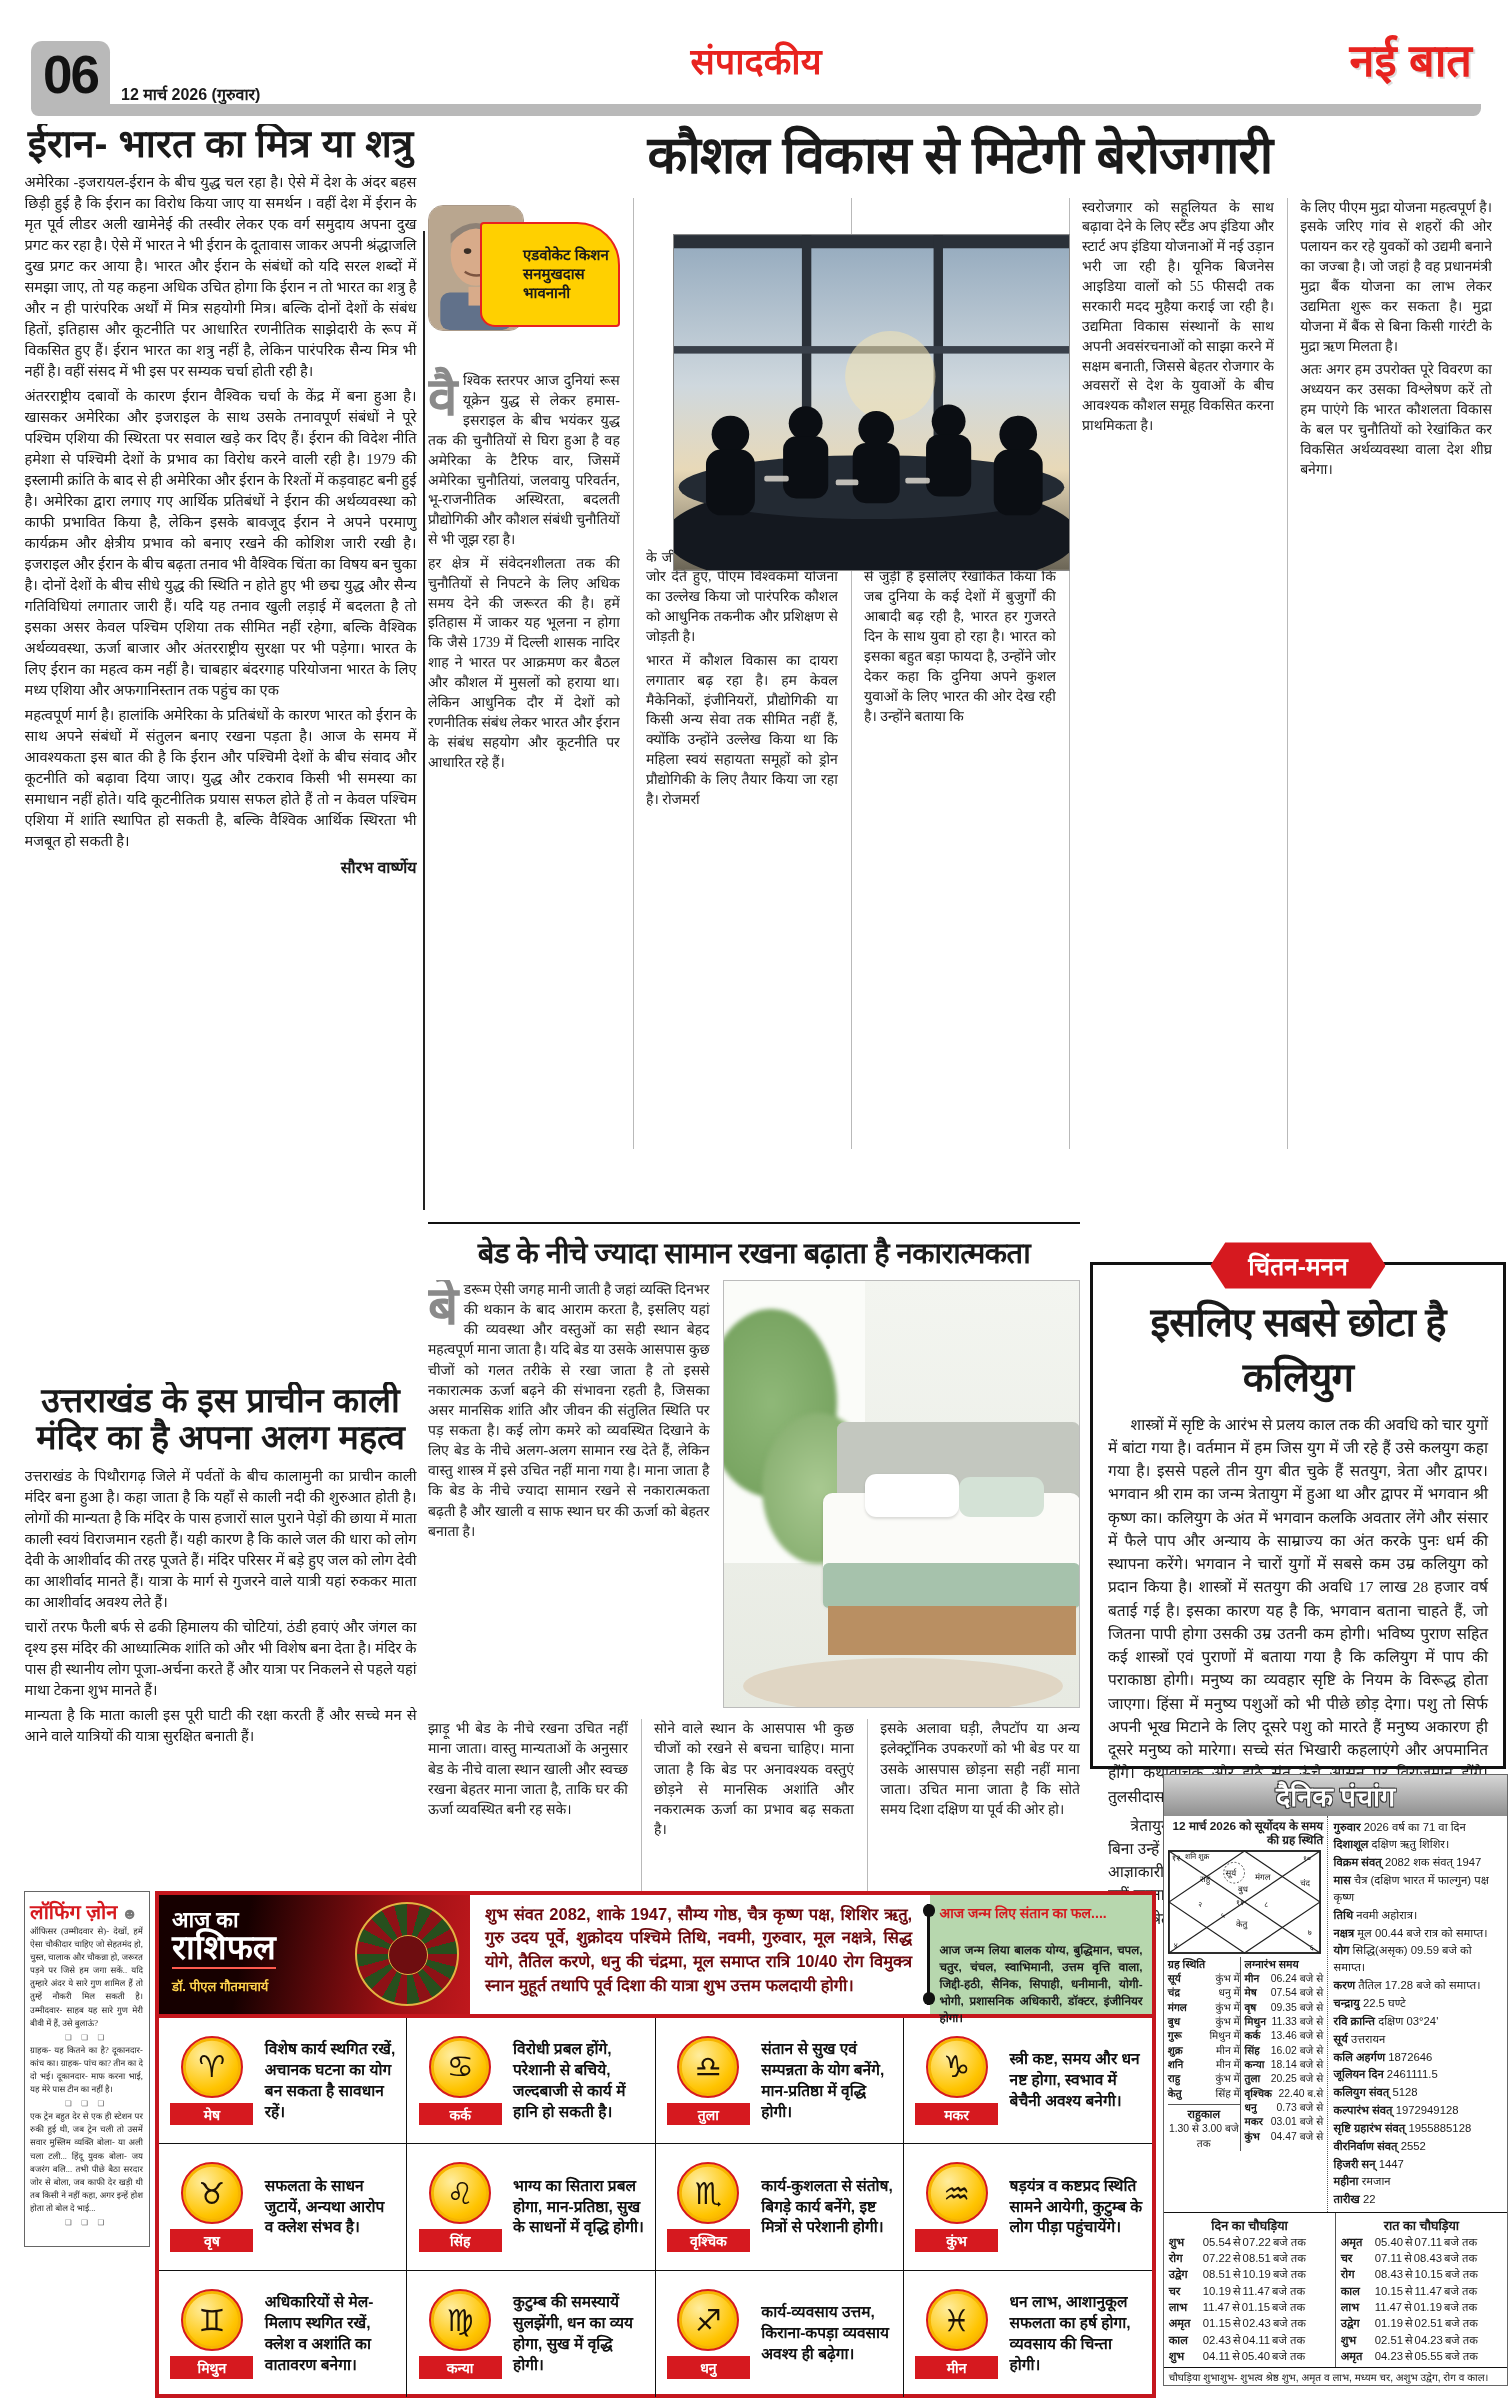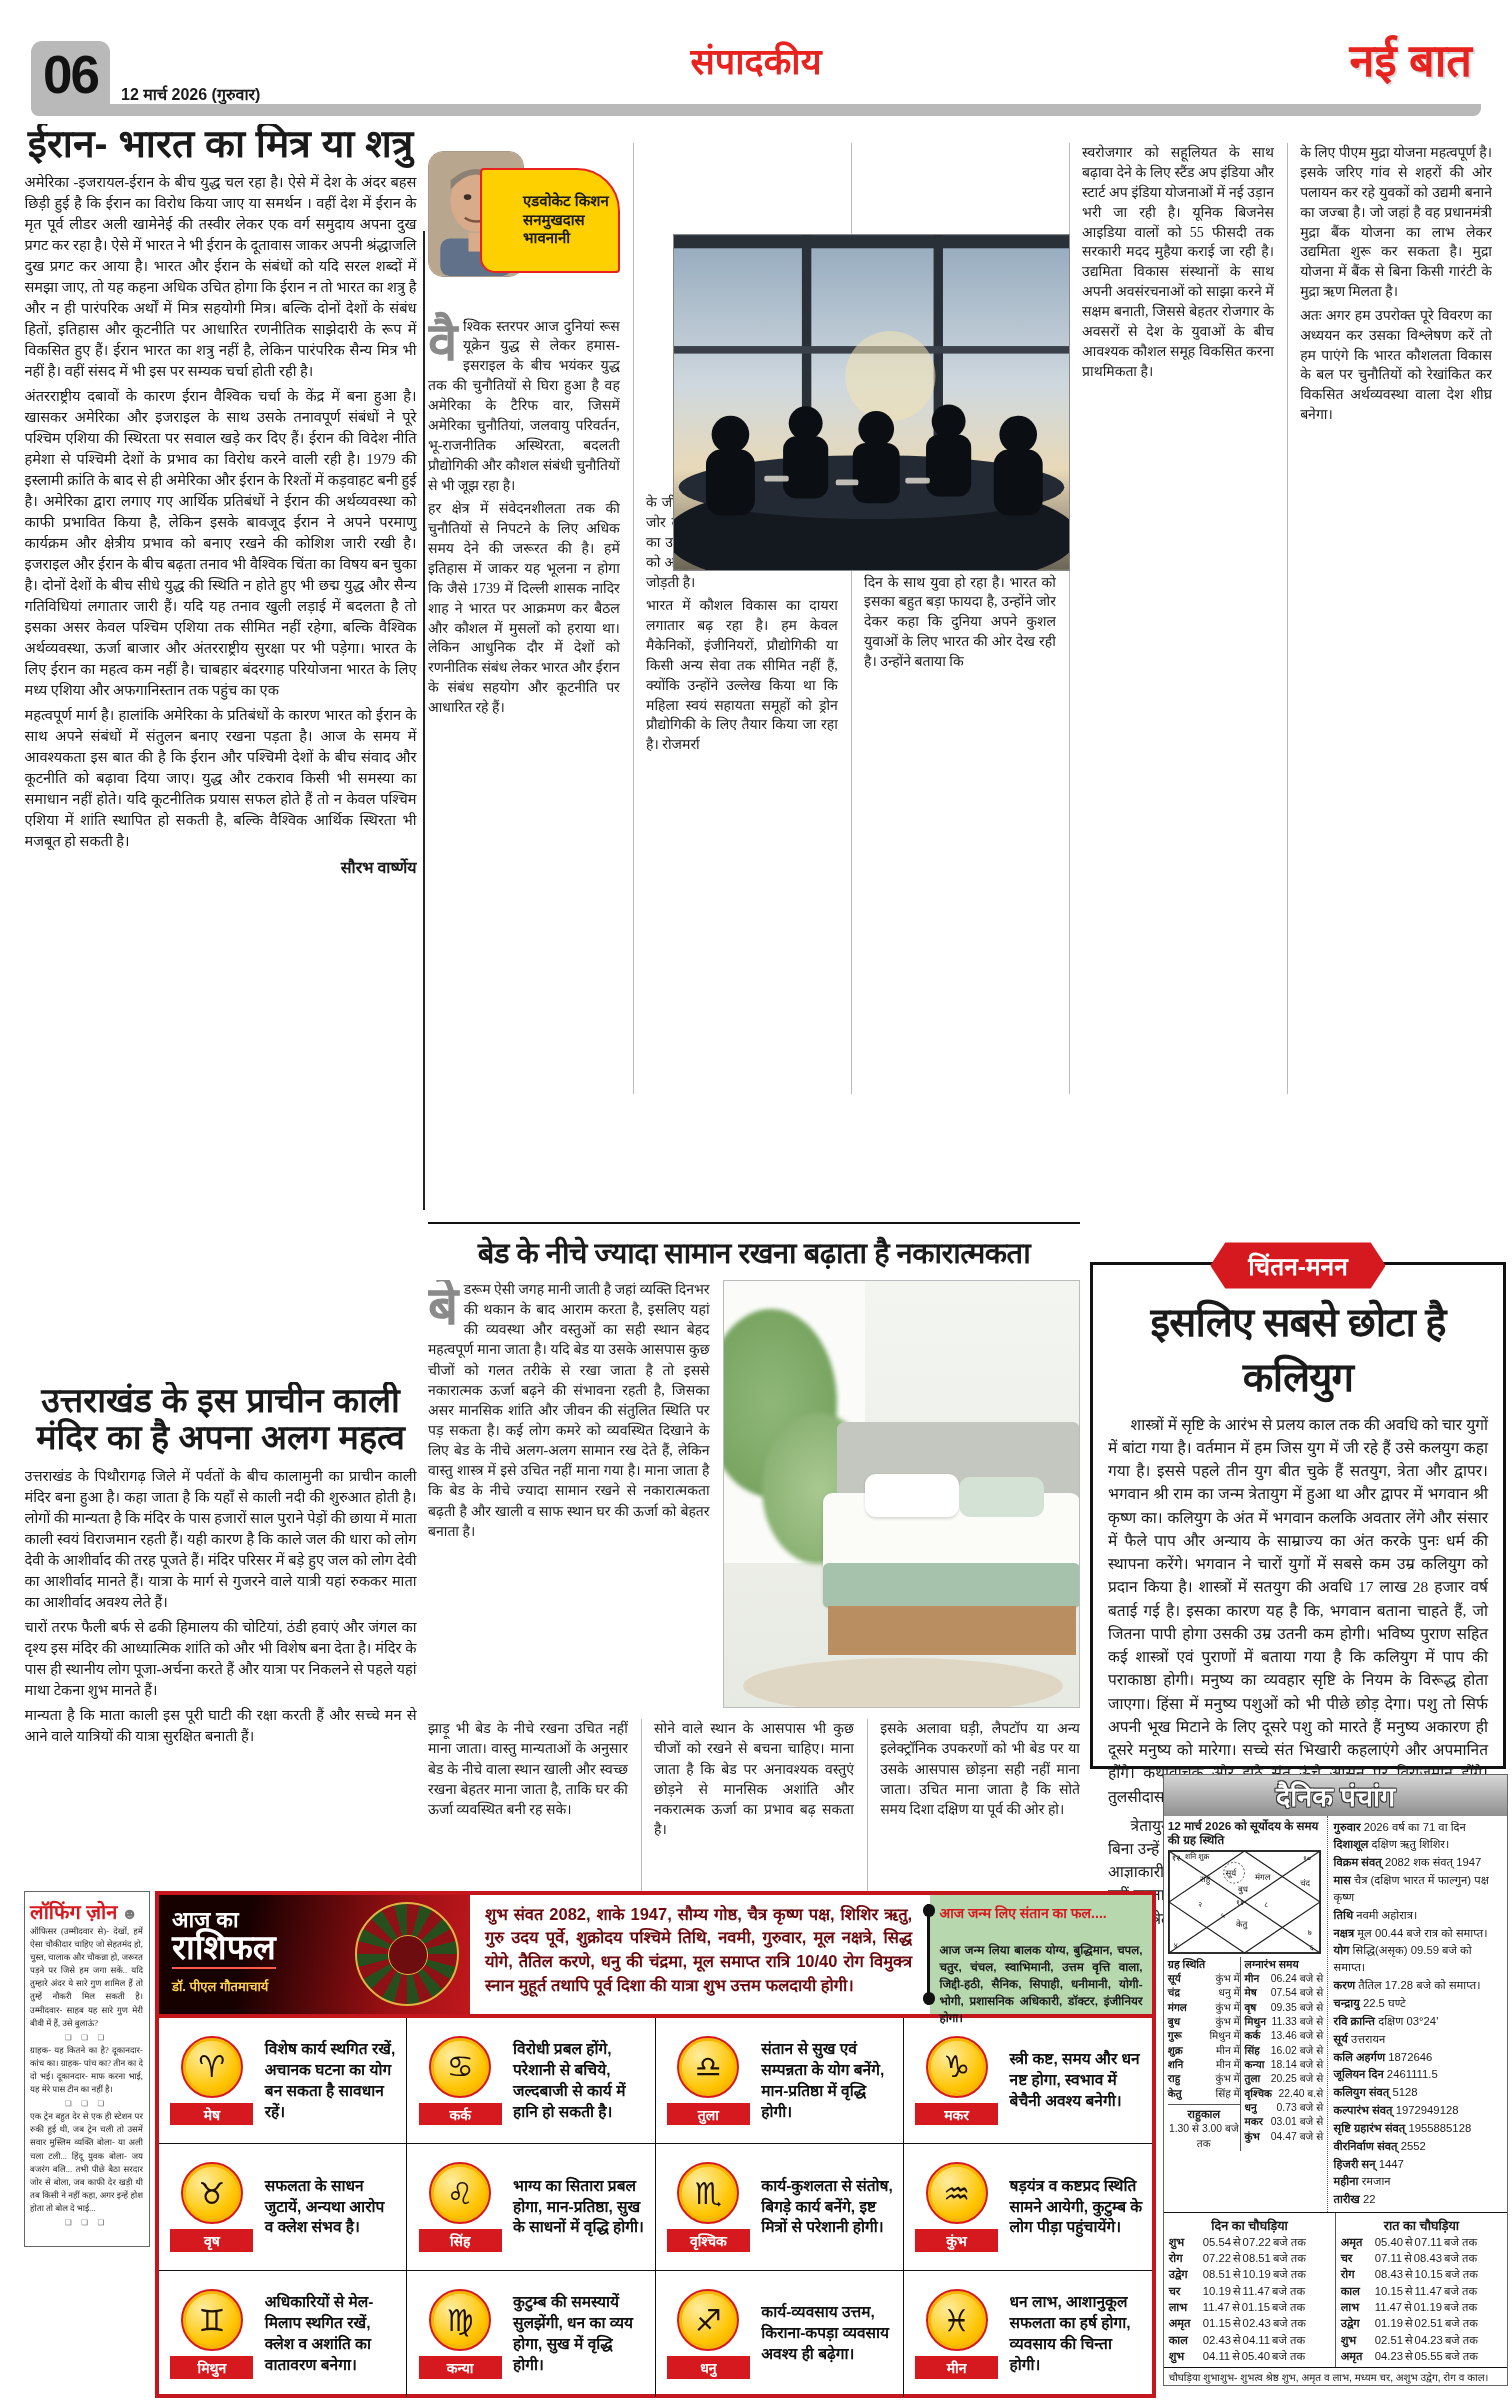--- a/index.html
+++ b/index.html
@@ -100,21 +100,21 @@
   .zg{font-size:30px;color:#1d1205;font-family:"DejaVu Sans",sans-serif;}
   .zname{background:#d6191f;color:#fff;font-weight:bold;font-size:14px;padding:1.9px 0;width:83px;text-align:center;font-family:"Liberation Sans",sans-serif;}
   .ztext{font-size:15.5px;font-weight:bold;line-height:1.35;font-family:"Liberation Sans",sans-serif;color:#111;}
   
   .pan{left:1163px;top:1774px;width:345px;height:612px;border:0.9px solid #666;box-sizing:border-box;overflow:hidden;background:#fff;
        font-family:"Liberation Sans","DejaVu Sans",sans-serif;}
   .ptitle{background:linear-gradient(#d6d6d6,#8f8f8f);color:#fff;font-size:27px;font-weight:bold;text-align:center;padding:1.9px 0;
           text-shadow:-0.9px -0.9px 0 #333,0.9px -0.9px 0 #333,-0.9px 0.9px 0 #333,0.9px 0.9px 0 #333;}
   .ptop{display:flex;}
   .pleft{width:164px;border-right:0.9px dotted #555;padding:2.8px 3.8px;box-sizing:border-box;}
-  .ktitle{font-size:11.8px;font-weight:bold;text-align:left;line-height:1.25;margin-bottom:1.9px;}
+  .ktitle{font-size:11.8px;font-weight:bold;text-align:right;line-height:1.25;margin-bottom:1.9px;}
   .gtables{display:flex;font-size:10.4px;line-height:1.38;}
   .gcolA{width:72px;}
   .gcolB{flex:1;border-left:0.9px solid #555;padding-left:3.8px;}
   .ghead{font-weight:bold;font-size:10.8px;}
   .grow{display:flex;justify-content:space-between;}
   .rahukal{border-top:0.9px solid #555;margin-top:2.8px;padding-top:1.9px;text-align:center;font-size:10.4px;}
   .rahukal b{display:block;font-size:11.3px;}
   .pright{flex:1;padding:2.8px 5.6px;font-size:11.3px;line-height:1.5;box-sizing:border-box;}
   .pright div{margin-bottom:0.9px;}
   .chaug{border-top:1.9px solid #111;display:flex;font-size:11.3px;}
@@ -144,20 +144,21 @@
 
     <p>अमेरिका -इजरायल-ईरान के बीच युद्ध चल रहा है। ऐसे में देश के अंदर बहस छिड़ी हुई है कि ईरान का विरोध किया जाए या समर्थन । वहीं देश में ईरान के मृत पूर्व लीडर अली खामेनेई की तस्वीर लेकर एक वर्ग समुदाय अपना दुख प्रगट कर रहा है। ऐसे में भारत ने भी ईरान के दूतावास जाकर अपनी श्रंद्धाजलि दुख प्रगट कर आया है। भारत और ईरान के संबंधों को यदि सरल शब्दों में समझा जाए, तो यह कहना अधिक उचित होगा कि ईरान न तो भारत का शत्रु है और न ही पारंपरिक अर्थों में मित्र सहयोगी मित्र। बल्कि दोनों देशों के संबंध हितों, इतिहास और कूटनीति पर आधारित रणनीतिक साझेदारी के रूप में विकसित हुए हैं। ईरान भारत का शत्रु नहीं है, लेकिन पारंपरिक सैन्य मित्र भी नहीं है। वहीं संसद में भी इस पर सम्यक चर्चा होती रही है।</p>
         <p>अंतरराष्ट्रीय दबावों के कारण ईरान वैश्विक चर्चा के केंद्र में बना हुआ है। खासकर अमेरिका और इजराइल के साथ उसके तनावपूर्ण संबंधों ने पूरे पश्चिम एशिया की स्थिरता पर सवाल खड़े कर दिए हैं। ईरान की विदेश नीति हमेशा से पश्चिमी देशों के प्रभाव का विरोध करने वाली रही है। 1979 की इस्लामी क्रांति के बाद से ही अमेरिका और ईरान के रिश्तों में कड़वाहट बनी हुई है। अमेरिका द्वारा लगाए गए आर्थिक प्रतिबंधों ने ईरान की अर्थव्यवस्था को काफी प्रभावित किया है, लेकिन इसके बावजूद ईरान ने अपने परमाणु कार्यक्रम और क्षेत्रीय प्रभाव को बनाए रखने की कोशिश जारी रखी है। इजराइल और ईरान के बीच बढ़ता तनाव भी वैश्विक चिंता का विषय बन चुका है। दोनों देशों के बीच सीधे युद्ध की स्थिति न होते हुए भी छद्म युद्ध और सैन्य गतिविधियां लगातार जारी हैं। यदि यह तनाव खुली लड़ाई में बदलता है तो इसका असर केवल पश्चिम एशिया तक सीमित नहीं रहेगा, बल्कि वैश्विक अर्थव्यवस्था, ऊर्जा बाजार और अंतरराष्ट्रीय सुरक्षा पर भी पड़ेगा। भारत के लिए ईरान का महत्व कम नहीं है। चाबहार बंदरगाह परियोजना भारत के लिए मध्य एशिया और अफगानिस्तान तक पहुंच का एक</p>
         <p>महत्वपूर्ण मार्ग है। हालांकि अमेरिका के प्रतिबंधों के कारण भारत को ईरान के साथ अपने संबंधों में संतुलन बनाए रखना पड़ता है। आज के समय में आवश्यकता इस बात की है कि ईरान और पश्चिमी देशों के बीच संवाद और कूटनीति को बढ़ावा दिया जाए। युद्ध और टकराव किसी भी समस्या का समाधान नहीं होते। यदि कूटनीतिक प्रयास सफल होते हैं तो न केवल पश्चिम एशिया में शांति स्थापित हो सकती है, बल्कि वैश्विक आर्थिक स्थिरता भी मजबूत हो सकती है।</p>
       </div>
     <div class="byline">सौरभ वार्ष्णेय</div>
   </div>
   <div class="abs vrule1"></div>
 
   <div class="abs skill">
+    <h1 class="sans">कौशल विकास से मिटेगी बेरोजगारी</h1>
     <div class="scols">
       <div class="scol just">
         <div class="acard">
           <div class="aphoto">
             <svg width="94" height="124" viewBox="0 0 100 132">
               <rect width="100" height="132" fill="#b9a68f"></rect>
               <ellipse cx="50" cy="52" rx="27" ry="33" fill="#d8ab8a"></ellipse>
               <path d="M23 40 Q50 8 77 40 L77 30 Q50 6 23 30 Z" fill="#8d8176"></path>
               <ellipse cx="41" cy="48" rx="4" ry="3" fill="#3a2e26"></ellipse>
               <ellipse cx="61" cy="48" rx="4" ry="3" fill="#3a2e26"></ellipse>

